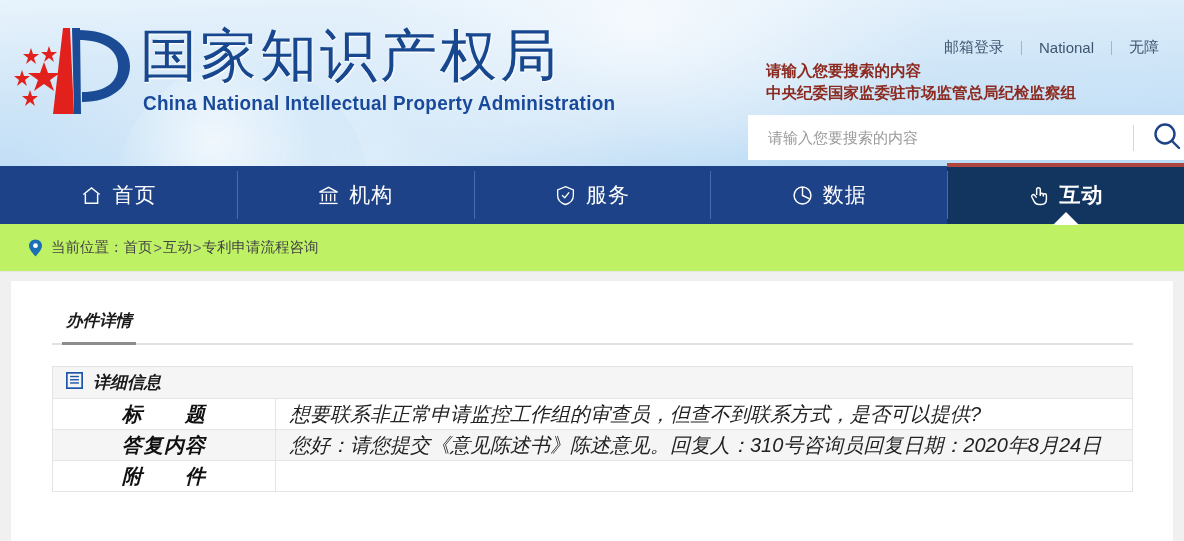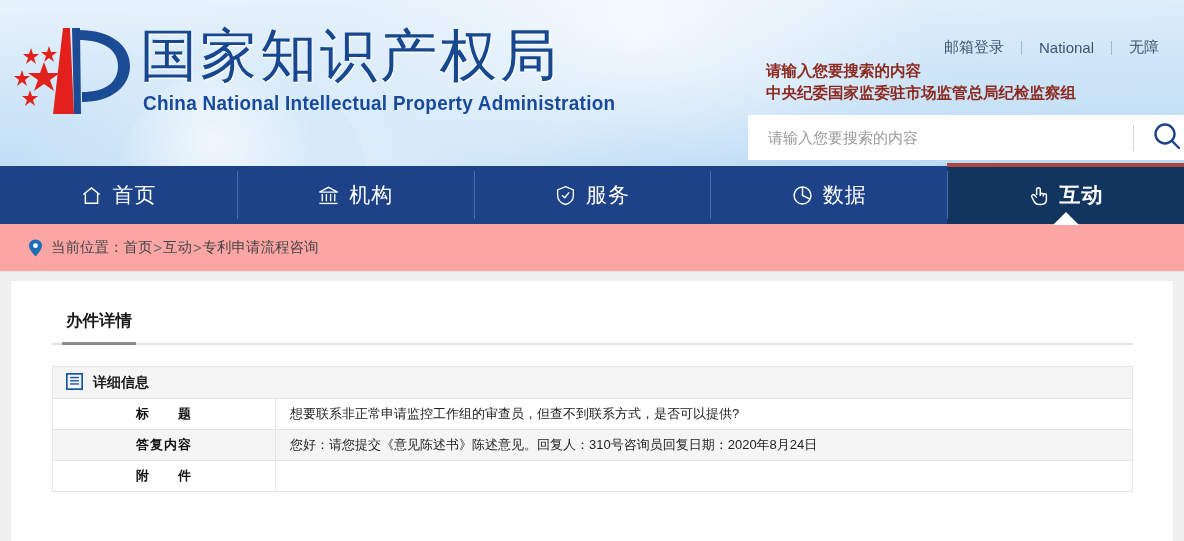--- a/index.html
+++ b/index.html
@@ -150,21 +150,21 @@
     width: 0; height: 0;
     border-left: 13px solid transparent;
     border-right: 13px solid transparent;
     border-bottom: 13px solid #ffffff;
   }
   .nav-icon { display: inline-flex; width: 23px; height: 23px; }
 
   
   .breadcrumb {
     width: 1184px; height: 48px;
-    background: #fca5a5;
+    background: #bef264;
     display: flex; align-items: center;
     padding-left: 28px;
     font-size: 14.5px; color: #444;
     border-bottom: 1px solid #e6e6e6;
   }
   .pin-icon { margin-right: 8px; display: inline-flex; }
   .bc-sep { color: #666; padding: 0 1px; }
 
   
   .page-body {
@@ -173,20 +173,21 @@
     padding: 8px 10px 0 10px;
     height: 269px;
   }
   .card {
     background: #ffffff;
     width: 1164px;
     height: 261px;
     padding: 28px 40px 0 41px;
     border: 1px solid #eeeeee;
     border-bottom: 0;
+    font-style: italic;
   }
 
   .tabbar {
     position: relative;
     height: 36px;
     border-bottom: 2px solid #e2e2e2;
     margin-bottom: 21px;
   }
   .tabbar .tab {
     position: absolute; left: 10px; bottom: -2px;
@@ -197,33 +198,33 @@
   }
 
   .section-head {
     background: #f5f5f5;
     border: 1px solid #e4e4e4;
     border-bottom: 0;
     height: 32px;
     display: flex; align-items: center;
     padding-left: 13px;
     gap: 10px;
-    font-size: 14px; font-weight: 700; color: #1a1a1a;
+    font-size: 17px; font-weight: 700; color: #1a1a1a;
   }
   .detail-table {
     width: 100%;
     border-collapse: collapse;
     table-layout: fixed;
   }
   .detail-table tr { height: 31px; }
   .detail-table tr:nth-child(odd) { background: #ffffff; }
   .detail-table tr:nth-child(even) { background: #f5f5f5; }
   .detail-table td {
     border: 1px solid #e4e4e4;
-    font-size: 13px;
+    font-size: 20px;
     color: #222;
     vertical-align: middle;
   }
   .detail-table td.lbl {
     width: 223px;
     text-align: center;
     font-weight: 700;
     color: #111;
     letter-spacing: 1px;
   }

